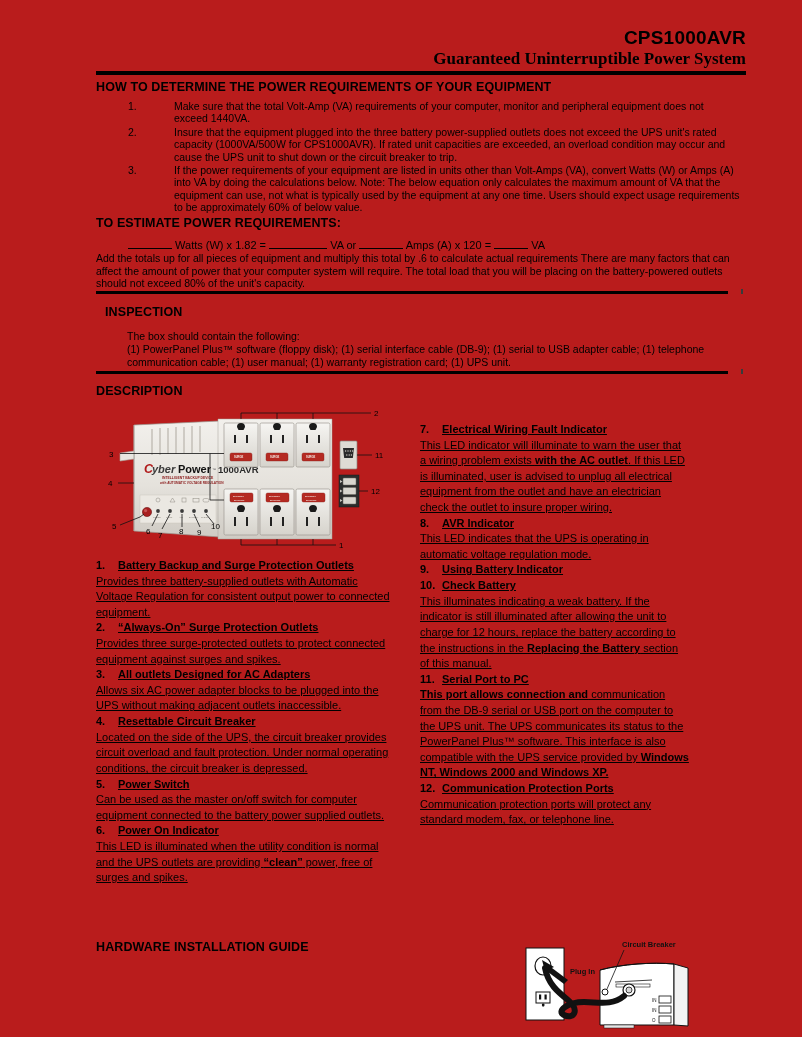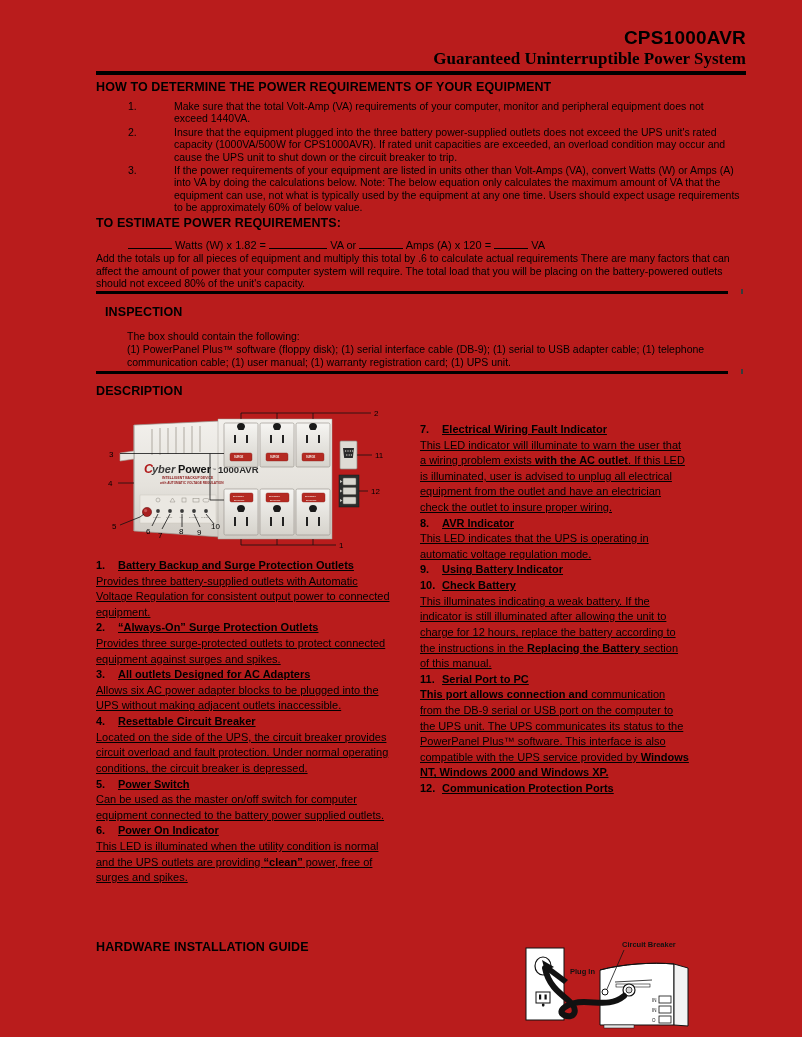--- a/index.html
+++ b/index.html
@@ -526,20 +526,21 @@
       <div class="item-h">
         <span class="n">11.</span><span>Serial Port to PC</span>
       </div>
       <div class="item-p"><b class="inl">This port allows connection and</b><span> communication from the DB-9 serial or USB port on the computer to the UPS unit.   The UPS communicates its status to the PowerPanel Plus™ software.   This interface is also compatible with the UPS service provided by </span><b class="inl">Windows NT, Windows 2000 and Windows XP.</b></div>
     </div>
 
     <div>
       <div class="item-h">
         <span class="n">12.</span><span>Communication Protection Ports</span>
       </div>
+      <div class="item-p">Communication protection ports will protect any standard modem, fax, or telephone line.</div>
     </div>
 
   </div>
 
   <div class="sect-h" style="left:96px; top:940px;">HARDWARE INSTALLATION GUIDE</div>
 
   <div class="install-fig">
     <svg width="200" height="107" viewBox="0 0 200 107" xmlns="http://www.w3.org/2000/svg">
 
       <g>

